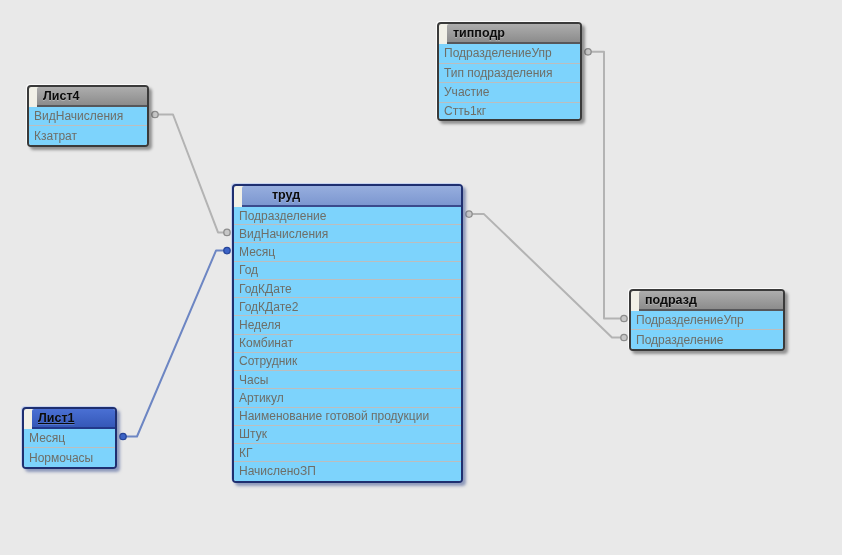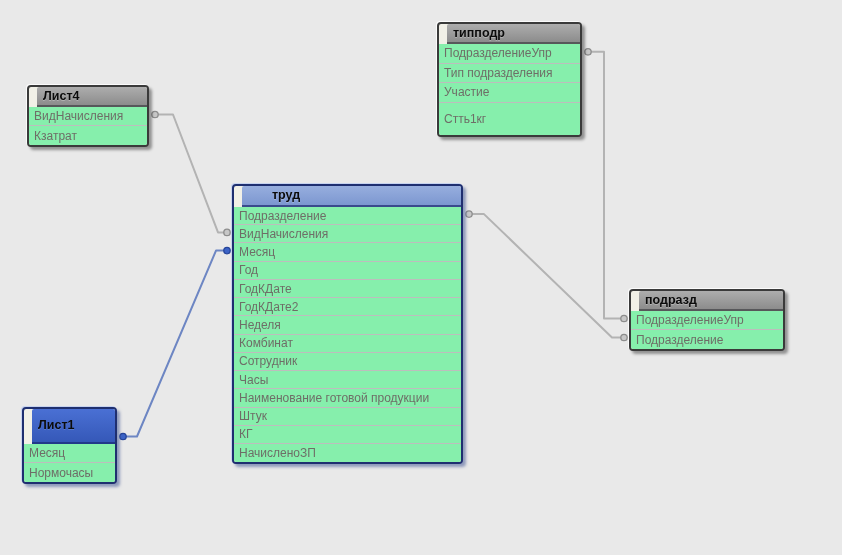--- a/index.html
+++ b/index.html
@@ -62,21 +62,21 @@
   .v-bluelight .tbl-header {
     background: linear-gradient(#97aede, #7c97d0);
     border-bottom: 2px solid #3a4a8c;
     text-shadow: 0 1px 0 rgba(255,255,255,.22);
   }
   .v-bluedark .tbl-header {
     background: linear-gradient(#4a70d4, #3558b8);
     border-bottom: 2px solid #22398a;
     text-shadow: 0 1px 0 rgba(120,150,220,.45);
   }
-  .tbl-rows { background: #86efac; border-radius: 0 0 2px 2px; }
+  .tbl-rows { background: #7dd3fc; border-radius: 0 0 2px 2px; }
   .tbl-row {
     box-sizing: border-box;
     display: flex;
     align-items: center;
     padding: 0 5px;
     font-size: 12px;
     color: #6e6e67;
     border-bottom: 1px solid #bdbdbd;
     white-space: nowrap;
     overflow: hidden;
@@ -108,49 +108,50 @@
         <div class="tbl-row" style="height: 19px;">ВидНачисления</div>
         <div class="tbl-row" style="height: 19px;">Кзатрат</div>
       </div>
     </div>
     <div class="tbl v-gray" style="left: 437px; top: 22px; width: 145px;">
       <div class="tbl-header" style="height: 20px;">типподр</div>
       <div class="tbl-rows">
         <div class="tbl-row" style="height: 19.5px;">ПодразделениеУпр</div>
         <div class="tbl-row" style="height: 19.5px;">Тип подразделения</div>
         <div class="tbl-row" style="height: 19.5px;">Участие</div>
-        <div class="tbl-row" style="height: 32px;">Стть1кг</div>
+        <div class="tbl-row" style="height: 16px;">Стть1кг</div>
       </div>
     </div>
     <div class="tbl v-bluelight" style="left: 232px; top: 184px; width: 231px;">
       <div class="tbl-header" style="height: 21px; padding-left: 30px;">труд</div>
       <div class="tbl-rows">
         <div class="tbl-row" style="height: 18.24px;">Подразделение</div>
         <div class="tbl-row" style="height: 18.24px;">ВидНачисления</div>
         <div class="tbl-row" style="height: 18.24px;">Месяц</div>
         <div class="tbl-row" style="height: 18.24px;">Год</div>
         <div class="tbl-row" style="height: 18.24px;">ГодКДате</div>
         <div class="tbl-row" style="height: 18.24px;">ГодКДате2</div>
         <div class="tbl-row" style="height: 18.24px;">Неделя</div>
         <div class="tbl-row" style="height: 18.24px;">Комбинат</div>
         <div class="tbl-row" style="height: 18.24px;">Сотрудник</div>
         <div class="tbl-row" style="height: 18.24px;">Часы</div>
+        <div class="tbl-row" style="height: 18.24px;">Артикул</div>
         <div class="tbl-row" style="height: 18.24px;">Наименование готовой продукции</div>
         <div class="tbl-row" style="height: 18.24px;">Штук</div>
         <div class="tbl-row" style="height: 18.24px;">КГ</div>
         <div class="tbl-row" style="height: 18.24px;">НачисленоЗП</div>
       </div>
     </div>
     <div class="tbl v-gray" style="left: 629px; top: 289px; width: 156px;">
       <div class="tbl-header" style="height: 20px;">подразд</div>
       <div class="tbl-rows">
         <div class="tbl-row" style="height: 19px;">ПодразделениеУпр</div>
         <div class="tbl-row" style="height: 19px;">Подразделение</div>
       </div>
     </div>
     <div class="tbl v-bluedark" style="left: 22px; top: 407px; width: 95px;">
-      <div class="tbl-header" style="height: 35px;">Лист1</div>
+      <div class="tbl-header" style="height: 20px; text-decoration: underline;">Лист1</div>
       <div class="tbl-rows">
         <div class="tbl-row" style="height: 19px;">Месяц</div>
         <div class="tbl-row" style="height: 19px;">Нормочасы</div>
       </div>
     </div>
   </div>
 
 </body></html>

